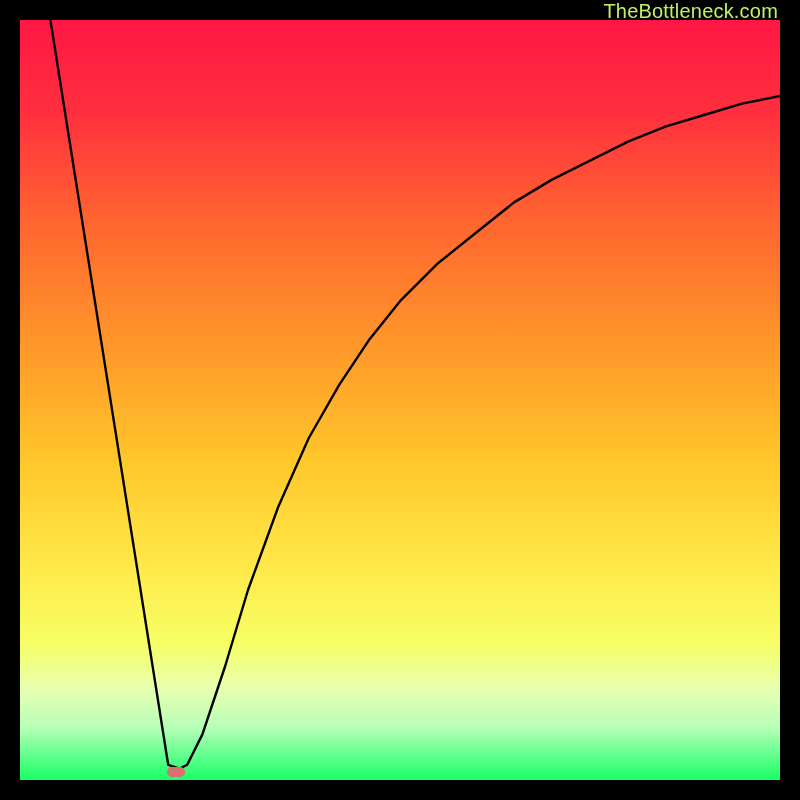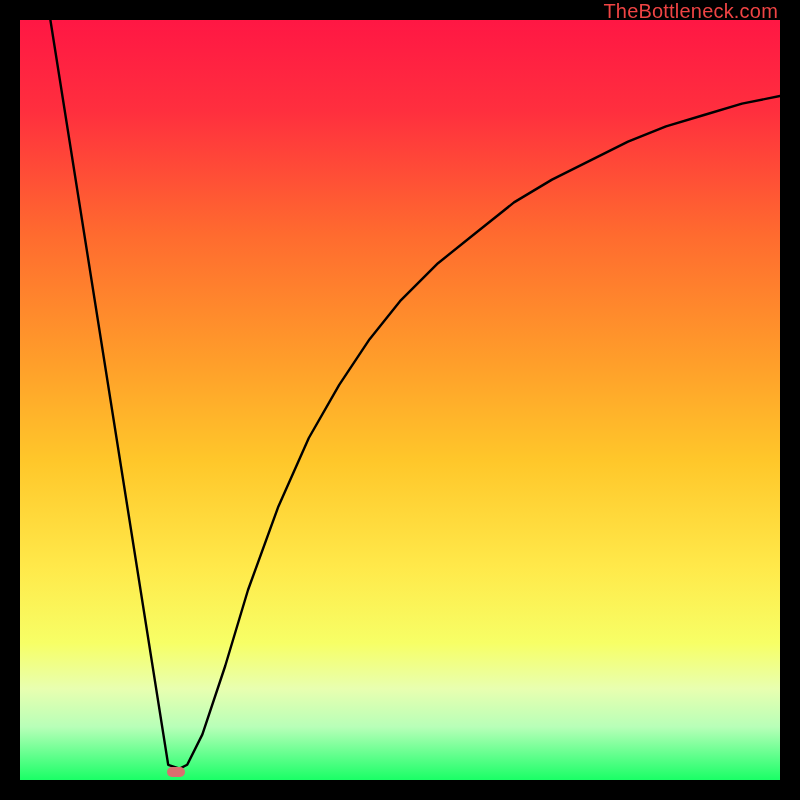--- a/index.html
+++ b/index.html
@@ -21,21 +21,21 @@
   }
   .gradient-bg {
     position: absolute;
     left: 0; top: 0;
     width: 100%; height: 100%;
   }
   .credit {
     position: absolute;
     top: 0px;
     right: 22px;
-    color: #ef4444;
+    color: #bef264;
     font-size: 20px;
     font-weight: 500;
     letter-spacing: 0.2px;
   }
   svg.curve {
     position: absolute;
     left: 0; top: 0;
     width: 100%; height: 100%;
   }
   .marker {

